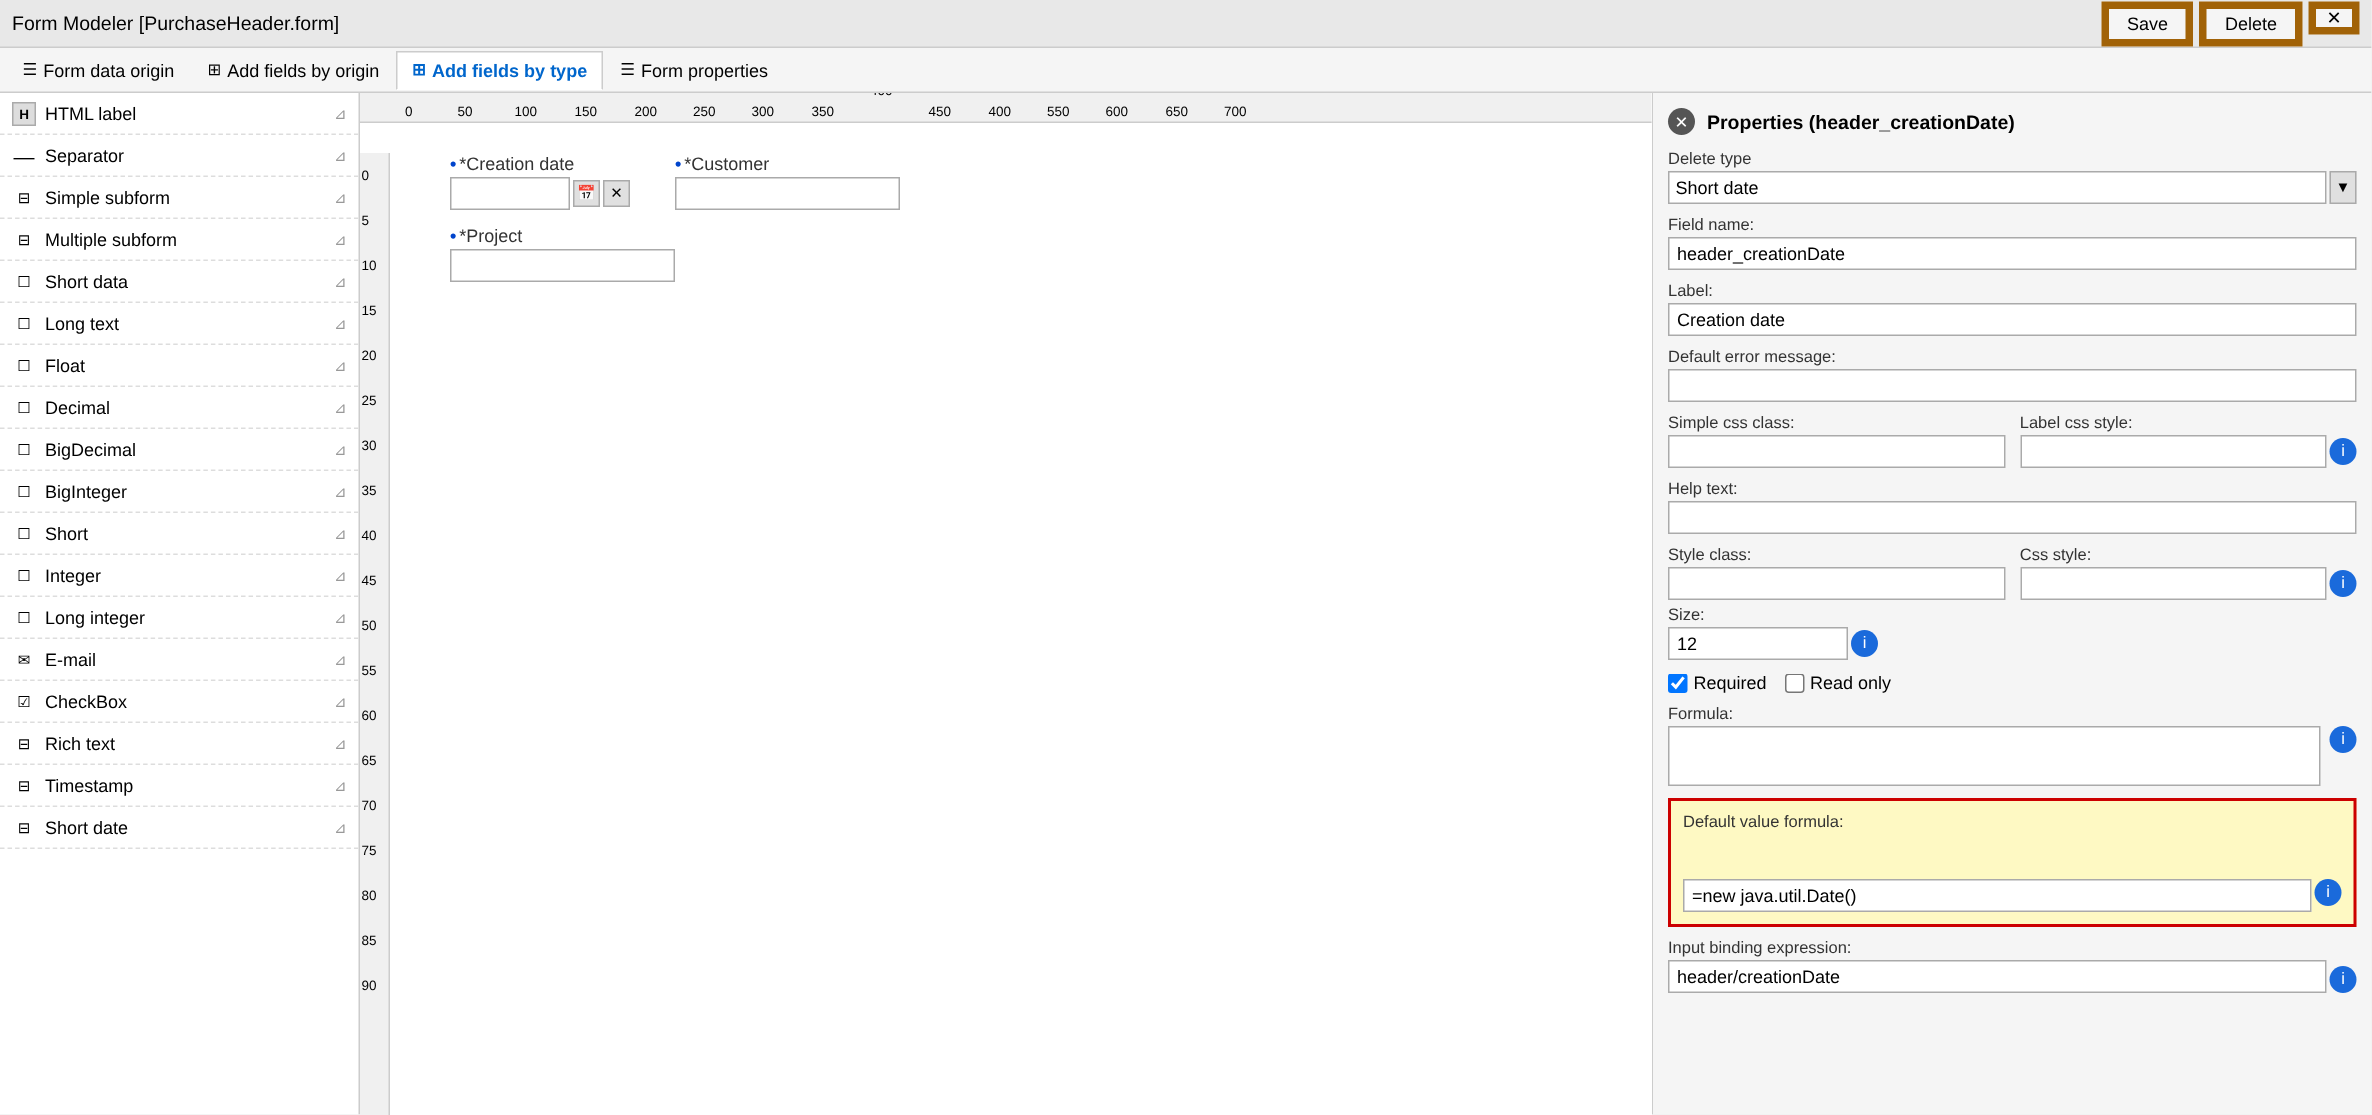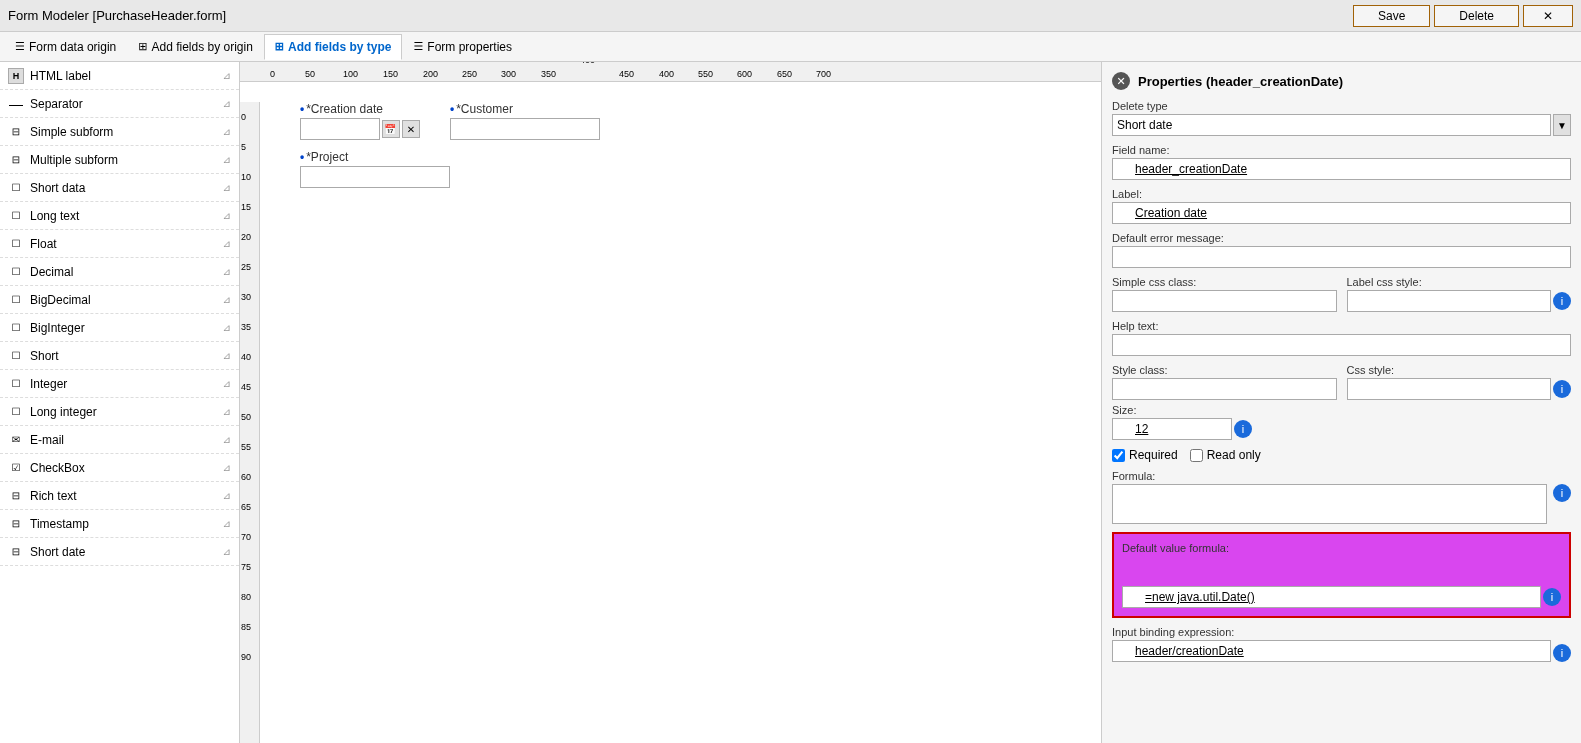--- a/index.html
+++ b/index.html
@@ -7,21 +7,21 @@
 
     
     .title-bar {
       display: flex; align-items: center; justify-content: space-between;
       background: #e8e8e8; border-bottom: 1px solid #ccc;
       padding: 4px 8px; height: 32px;
     }
     .title-bar-title { font-size: 13px; font-weight: normal; }
     .title-bar-buttons { display: flex; gap: 4px; }
     .title-bar-buttons button {
-      padding: 3px 24px; background: #f5f5f5; border: 1px solid #a16207;
+      padding: 3px 12px; background: #f5f5f5; border: 5px solid #a16207;
       cursor: pointer; font-size: 12px; text-align: center;
     }
     .close-btn {
       width: 22px; height: 22px; background: #e8e8e8; border: 1px solid #aaa;
       cursor: pointer; display: flex; align-items: center; justify-content: center;
       font-size: 14px;
     }
 
     
     .tab-bar {
@@ -114,21 +114,21 @@
       width: 18px; height: 18px; background: #555; border-radius: 50%;
       display: flex; align-items: center; justify-content: center;
       color: #fff; font-size: 11px; cursor: pointer;
     }
     .right-panel-title { font-size: 13px; font-weight: bold; }
 
     .prop-row { margin-bottom: 8px; }
     .prop-label { font-size: 11px; color: #333; margin-bottom: 2px; }
     .prop-input {
       width: 100%; border: 1px solid #aaa; background: #fff;
-      padding: 3px 22px; font-size: 12px; height: 22px; text-decoration: underline;
+      padding: 3px 5px; font-size: 12px; height: 22px;
     }
     .prop-select-wrap {
       display: flex; align-items: center; gap: 2px;
     }
     .prop-select {
       flex: 1; border: 1px solid #aaa; background: #fff;
       padding: 2px 4px; font-size: 12px; height: 22px; appearance: none;
     }
     .select-arrow {
       width: 18px; height: 22px; background: #e0e0e0; border: 1px solid #aaa;
@@ -145,21 +145,21 @@
     .checkbox-row { display: flex; align-items: center; gap: 12px; margin-bottom: 8px; }
     .checkbox-item { display: flex; align-items: center; gap: 4px; }
     .formula-textarea {
       width: 100%; border: 1px solid #aaa; background: #fff;
       padding: 3px 5px; font-size: 12px; min-height: 40px; resize: none;
     }
     .formula-row { display: flex; gap: 4px; align-items: flex-start; }
     .formula-row textarea { flex: 1; }
     .default-value-section {
       border: 2px solid #cc0000; padding: 8px; margin-bottom: 8px;
-      background: #d946ef;
+      background: #fef9c3;
     }
     .input-binding-section { margin-bottom: 8px; }
   </style>
 </head>
 <body>
 
 <div class="title-bar">
   <span class="title-bar-title">Form Modeler [PurchaseHeader.form]</span>
   <div class="title-bar-buttons">
     <button class="title-bar-buttons">Save</button>
@@ -508,21 +508,21 @@
     <div class="prop-row">
       <div class="prop-label">Formula:</div>
       <div class="formula-row">
         <textarea class="formula-textarea" rows="2" style=""></textarea>
         <div class="info-btn">i</div>
       </div>
     </div>
 
     <div class="default-value-section">
       <div class="prop-label">Default value formula:</div>
-      <div style="display:flex;align-items:center;margin-top:32px;">
+      <div style="display:flex;align-items:flex-start;margin-top:32px;">
         <input class="prop-input" type="text" value="=new java.util.Date()" style="flex: 1 1 0%;">
         <div class="info-btn">i</div>
       </div>
     </div>
 
     <div class="input-binding-section">
       <div class="prop-label">Input binding expression:</div>
       <div style="display:flex;align-items:flex-end;">
         <input class="prop-input" type="text" value="header/creationDate" style="flex: 1 1 0%;">
         <div class="info-btn">i</div>

